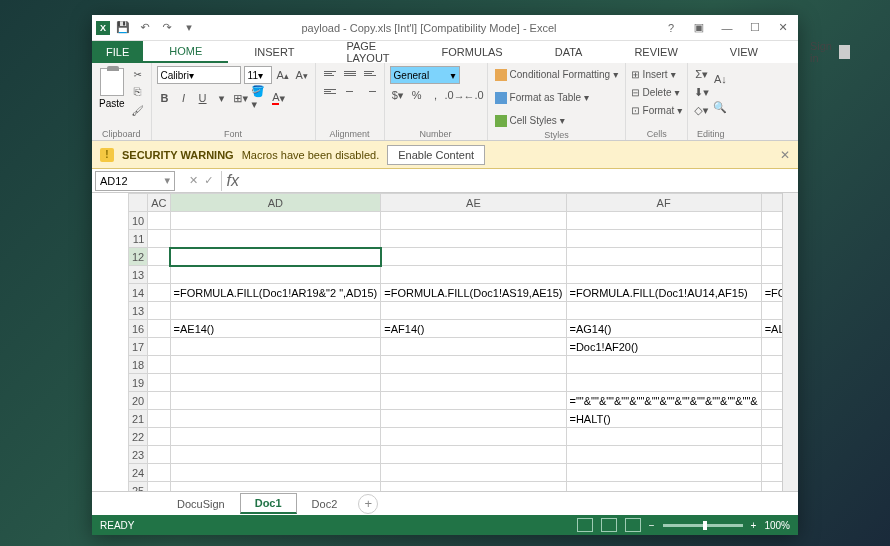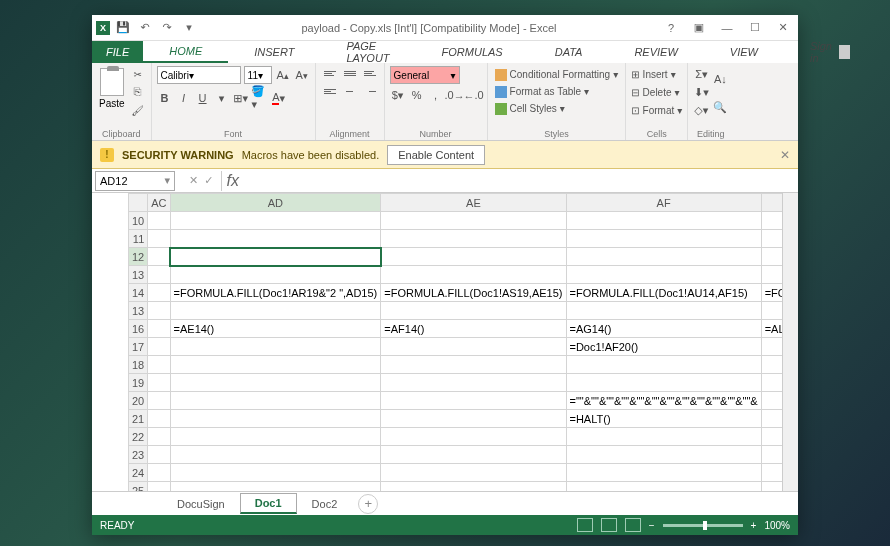--- a/index.html
+++ b/index.html
@@ -5,21 +5,21 @@
 * { box-sizing: border-box; margin: 0; padding: 0; font-family: "Segoe UI", Arial, sans-serif; }
 body { background: linear-gradient(135deg, #1a3a3a 0%, #2a5a4a 50%, #1a2a3a 100%); width: 890px; height: 546px; position: relative; overflow: hidden; }
 .window { position: absolute; top: 15px; left: 92px; width: 706px; height: 520px; background: #fff; box-shadow: 0 4px 20px rgba(0,0,0,0.4); display: flex; flex-direction: column; }
 .titlebar { height: 26px; background: #fff; display: flex; align-items: center; border-bottom: 1px solid #e0e0e0; padding: 0 4px; }
 .titlebar-left { display: flex; align-items: center; gap: 4px; }
 .excel-icon { width: 14px; height: 14px; background: #217346; color: #fff; font-size: 9px; display: flex; align-items: center; justify-content: center; font-weight: bold; }
 .qat-btn { width: 18px; height: 18px; display: flex; align-items: center; justify-content: center; color: #666; font-size: 11px; }
 .titlebar-title { flex: 1; text-align: center; font-size: 11px; color: #666; }
 .titlebar-right { display: flex; align-items: center; gap: 6px; }
 .win-btn { width: 22px; height: 18px; display: flex; align-items: center; justify-content: center; color: #666; font-size: 11px; }
-.tabs { height: 22px; background: #fff; display: flex; align-items: center; font-style: italic; }
+.tabs { height: 22px; background: #fff; display: flex; align-items: center; }
 .tab { padding: 0 26px; height: 100%; display: flex; align-items: center; font-size: 11px; color: #444; }
 .tab.file { background: #217346; color: #fff; padding: 0 14px; }
 .tab.active { color: #217346; border-bottom: 2px solid #217346; }
 .tab.signin { margin-left: auto; display: flex; align-items: center; gap: 4px; padding-right: 8px; }
 .avatar { width: 14px; height: 14px; background: #ccc; }
 .ribbon { height: 78px; background: #f3f2f1; border-bottom: 1px solid #ccc; display: flex; }
 .ribbon-group { border-right: 1px solid #ddd; display: flex; flex-direction: column; padding: 3px 5px 1px; }
 .ribbon-group-content { flex: 1; display: flex; align-items: flex-start; gap: 3px; }
 .ribbon-group-label { font-size: 9px; color: #777; text-align: center; padding-top: 1px; }
 .paste-btn { display: flex; flex-direction: column; align-items: center; gap: 2px; padding: 2px; }
@@ -32,22 +32,22 @@
 .font-name { width: 84px; }
 .font-size { width: 28px; }
 .font-btn { width: 16px; height: 16px; display: flex; align-items: center; justify-content: center; font-size: 11px; color: #555; }
 .bold { font-weight: bold; }
 .italic { font-style: italic; }
 .underline { text-decoration: underline; }
 .align-grid { display: grid; grid-template-columns: repeat(3, 18px); gap: 2px; }
 .align-btn { width: 18px; height: 14px; display: flex; align-items: center; justify-content: center; }
 .align-lines { display: flex; flex-direction: column; gap: 1px; width: 12px; }
 .align-line { height: 1px; background: #666; }
-.num-select { width: 70px; height: 18px; border: 1px solid #aaa; background: #fca5a5; font-size: 10px; padding: 0 3px; display: flex; align-items: center; justify-content: space-between; }
-.styles-col { display: flex; flex-direction: column; gap: 0; }
+.num-select { width: 70px; height: 18px; border: 1px solid #aaa; background: #7dd3fc; font-size: 10px; padding: 0 3px; display: flex; align-items: center; justify-content: space-between; }
+.styles-col { display: flex; flex-direction: column; gap: 6px; }
 .style-btn { height: 17px; font-size: 10px; color: #555; display: flex; align-items: center; gap: 3px; padding: 0 2px; }
 .style-icon { width: 12px; height: 12px; }
 .cells-col { display: flex; flex-direction: column; gap: 1px; }
 .cell-btn { height: 17px; font-size: 10px; color: #555; display: flex; align-items: center; gap: 3px; }
 .edit-col { display: flex; flex-direction: column; gap: 2px; }
 .warning-bar { height: 28px; background: #fdf2cc; border-bottom: 1px solid #dcc471; display: flex; align-items: center; padding: 0 8px; gap: 8px; font-size: 11px; }
 .warn-icon { width: 14px; height: 14px; background: #f5c842; border-radius: 2px; display: flex; align-items: center; justify-content: center; color: #8a6d00; font-size: 10px; font-weight: bold; }
 .warn-title { font-weight: bold; color: #5a4a00; }
 .warn-msg { color: #5a4a00; }
 .enable-btn { border: 1px solid #aaa; background: #fff; padding: 3px 10px; font-size: 11px; color: #444; }

